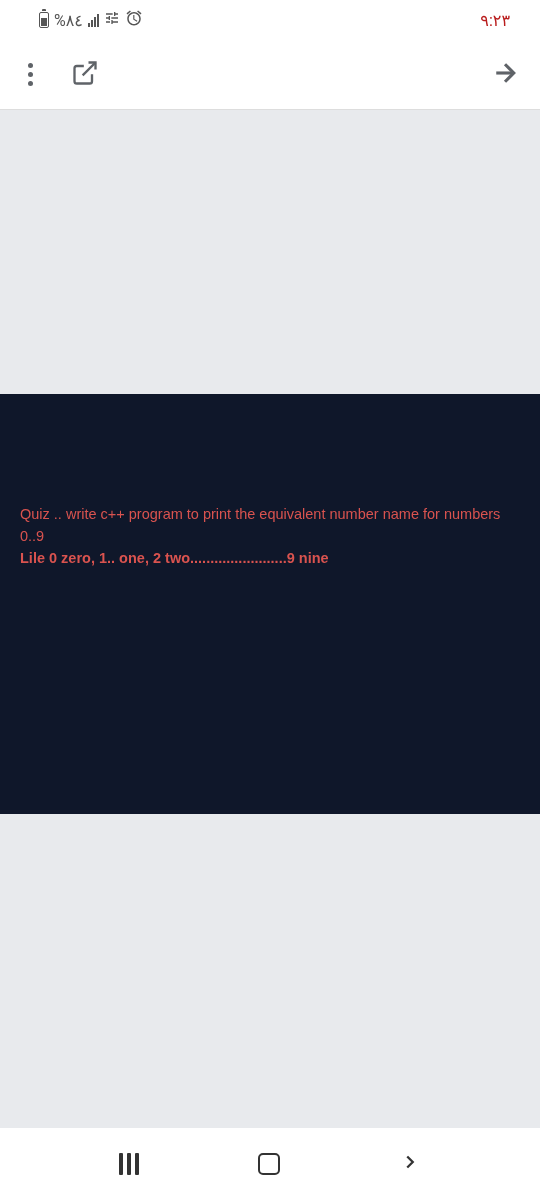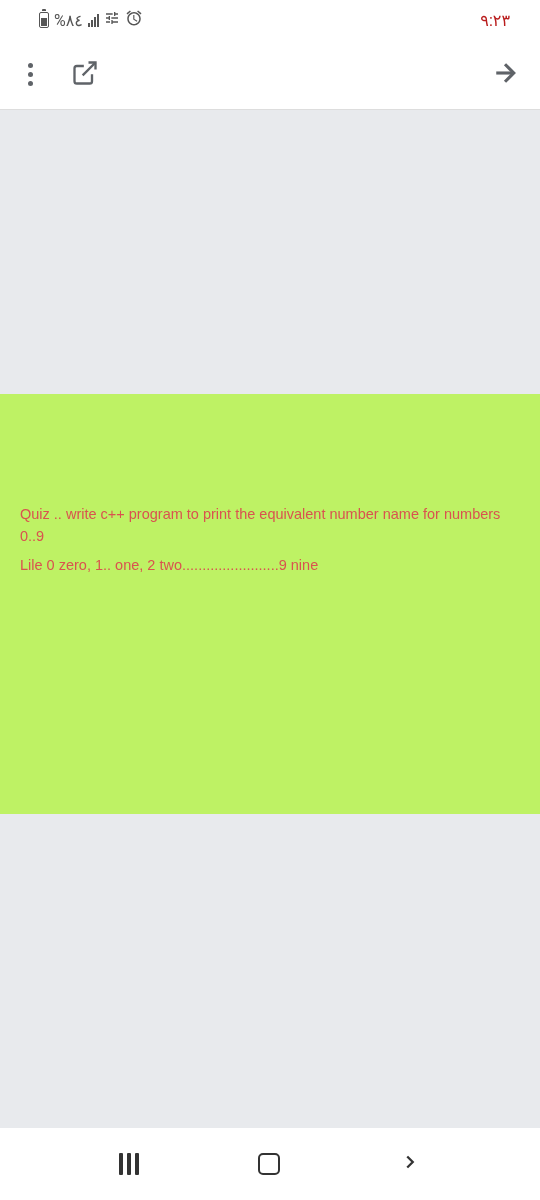--- a/index.html
+++ b/index.html
@@ -161,34 +161,35 @@
     .content-area {
       position: relative;
       height: calc(100% - 40px - 70px - 72px);
       display: flex;
       align-items: center;
     }
     
     .pdf-slide {
       width: 100%;
       height: 420px;
-      background: #bef264;
+      background: #0f172a;
       margin-top: -30px;
       padding: 110px 14px 20px 20px;
     }
     
     .slide-text {
       color: #d9534f;
       font-size: 14.5px;
       line-height: 1.5;
       font-family: Arial, sans-serif;
     }
     
     .slide-line2 {
-      margin-top: 7px;
+      margin-top: 0;
+      font-weight: bold;
     }
     
     .nav-bar {
       position: absolute;
       bottom: 0;
       left: 0;
       right: 0;
       height: 72px;
       background: #fff;
       display: flex;

